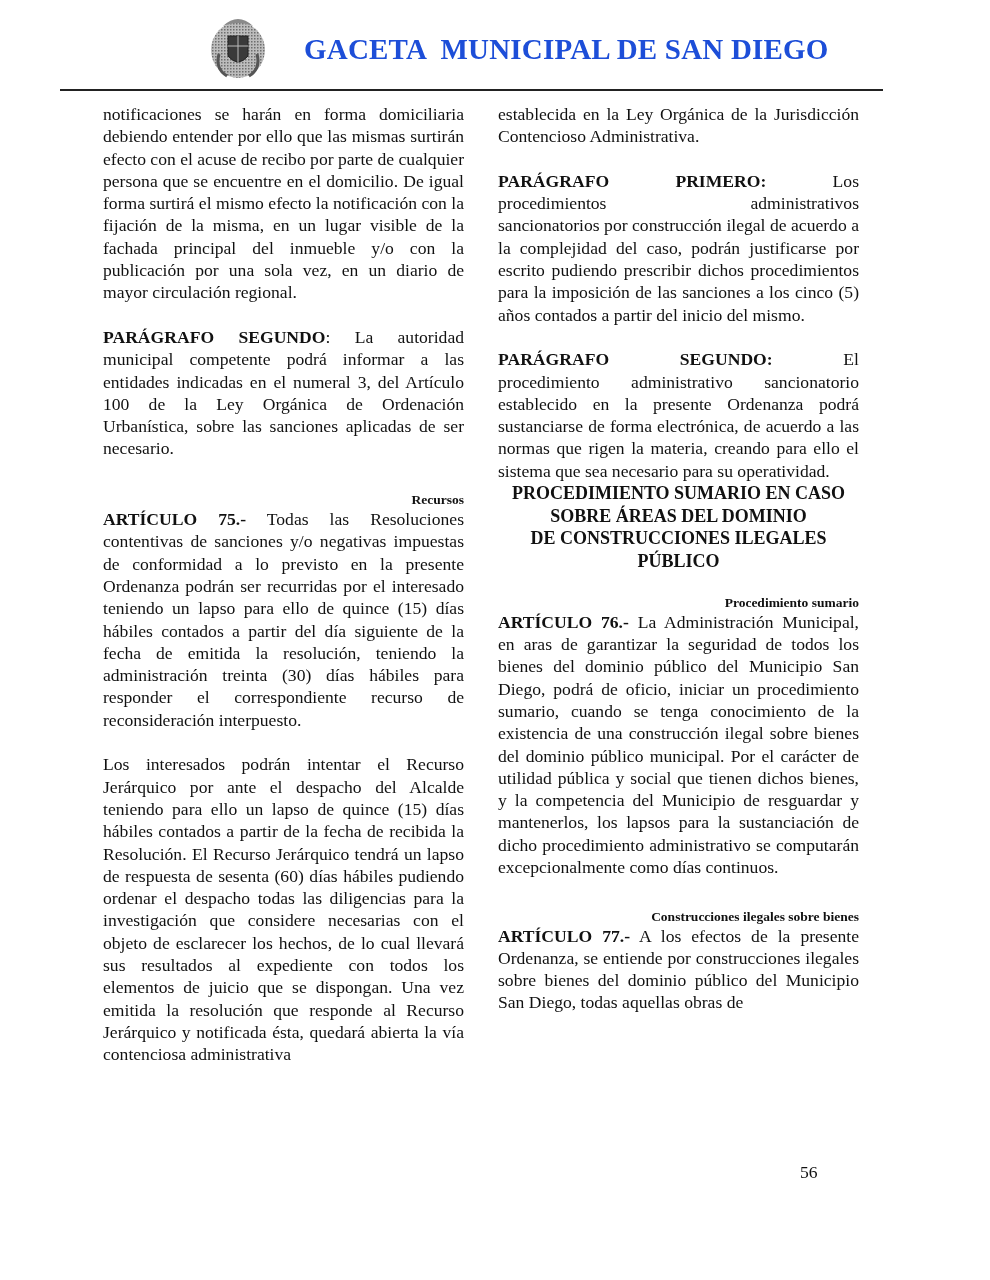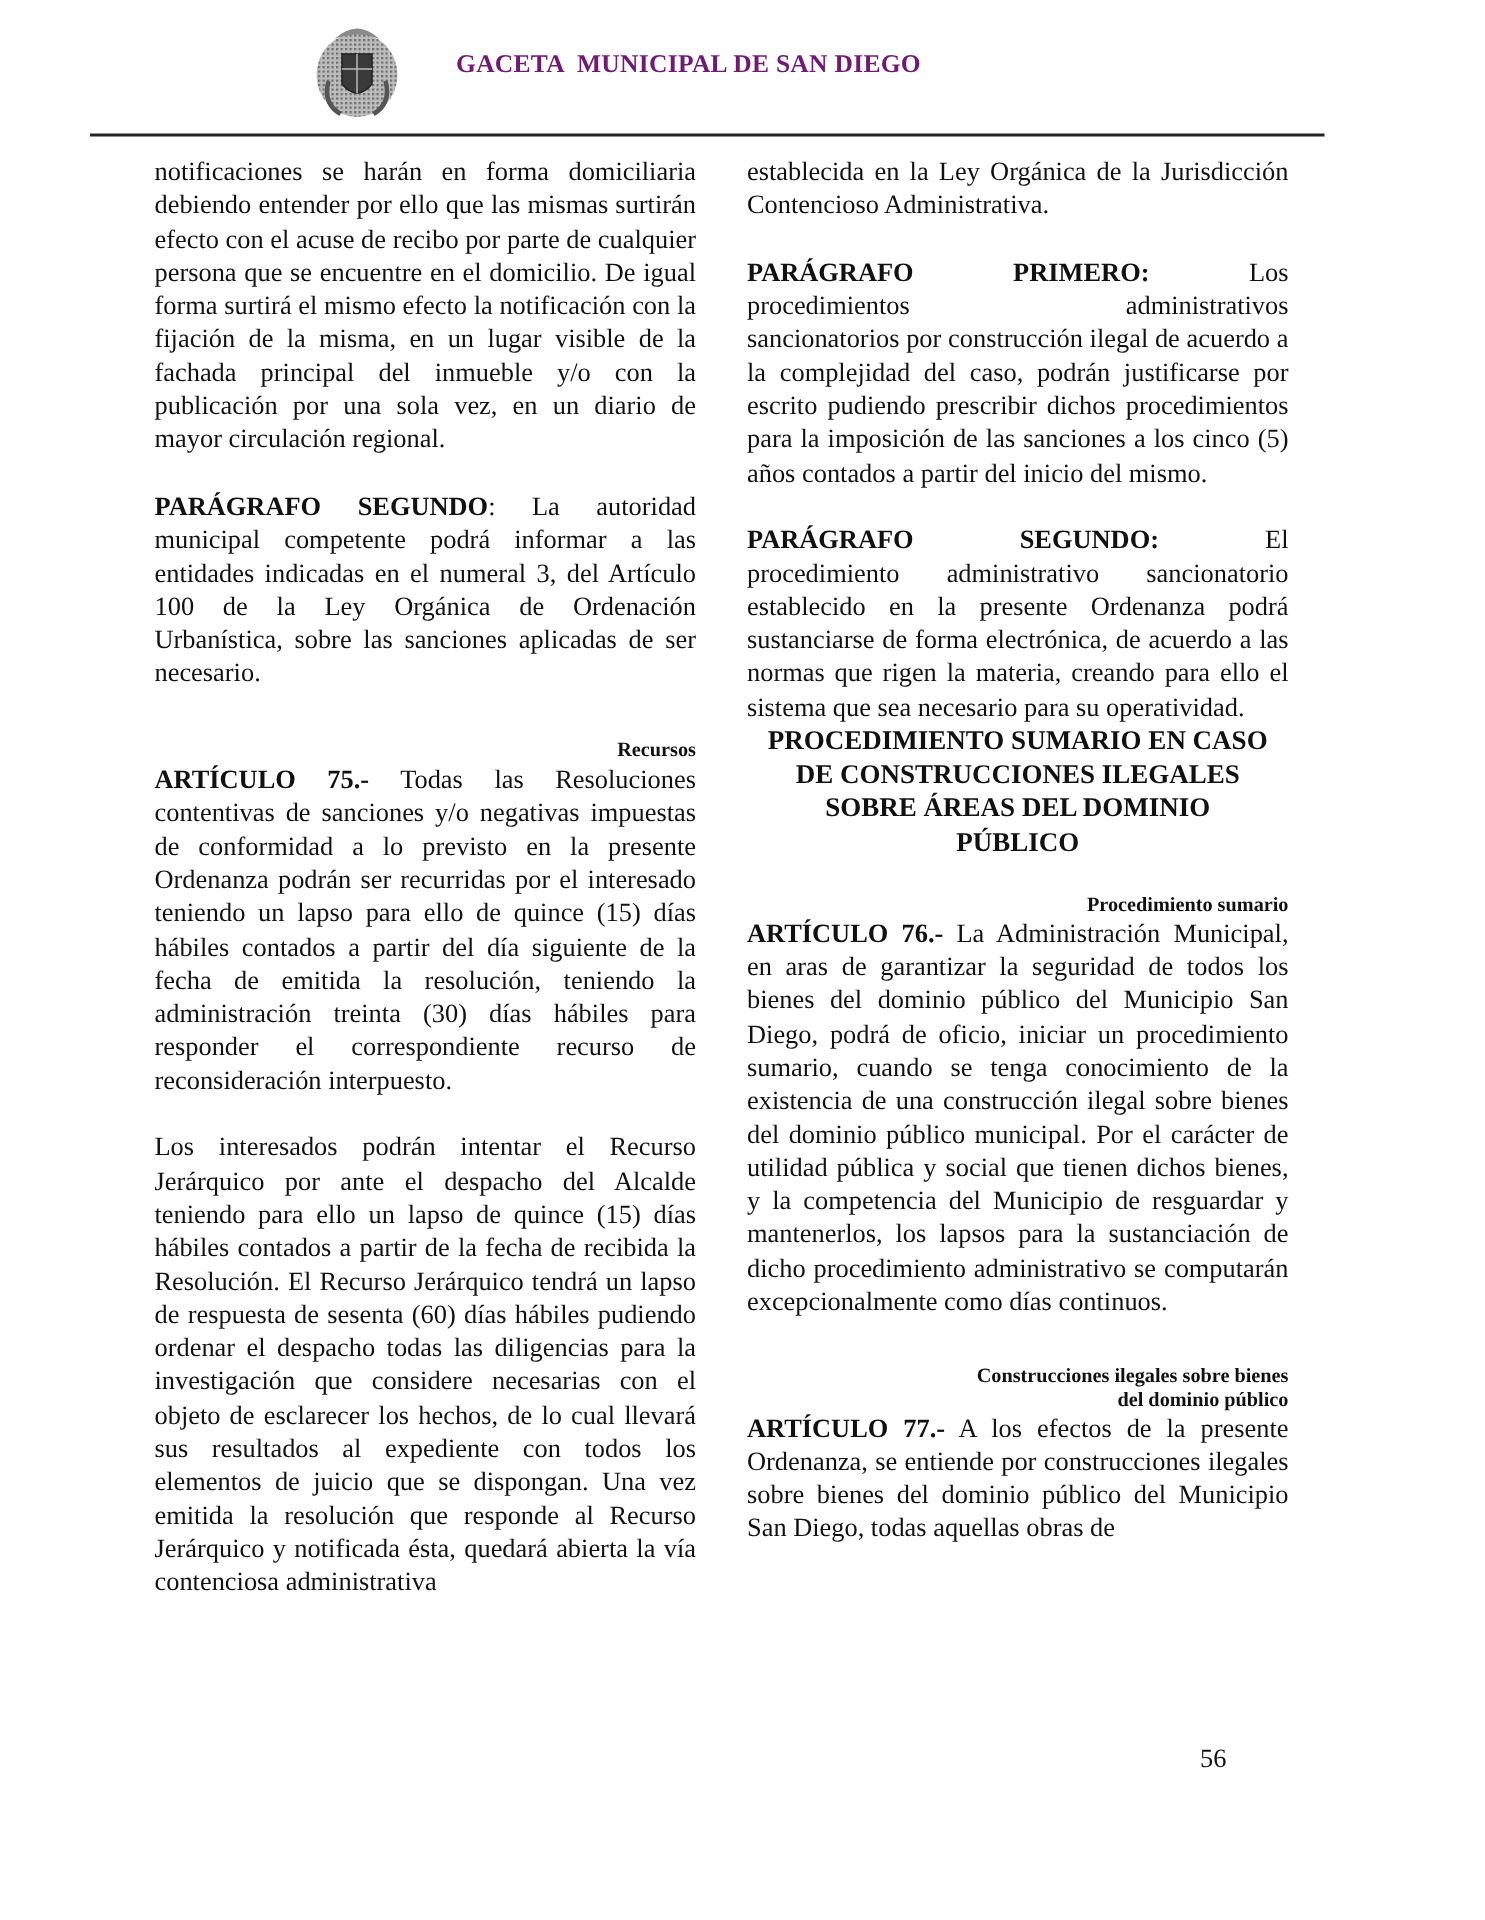--- a/index.html
+++ b/index.html
@@ -1,21 +1,21 @@
 <!DOCTYPE html>
 <html><head>
 <meta charset="utf-8">
 <style>
   html, body { margin: 0; padding: 0; background: #ffffff; }
   body { width: 990px; height: 1280px; position: relative; overflow: hidden;
          font-family: "Liberation Serif", "DejaVu Serif", serif; color: #111; }
   .header { position: absolute; left: 0; top: 0; width: 990px; height: 92px; }
   .logo { position: absolute; left: 209px; top: 14px; width: 58px; height: 66px; }
-  .title { position: absolute; left: 304px; top: 33px; font-size: 17px; font-weight: bold;
-           letter-spacing: 0.2px; white-space: pre; color: #701a75; }
+  .title { position: absolute; left: 304px; top: 33px; font-size: 29px; font-weight: bold;
+           letter-spacing: 0.2px; white-space: pre; color: #1d4ed8; }
   .rule { position: absolute; left: 60px; top: 89px; width: 823px; height: 2px; background: #222; }
   .col { position: absolute; top: 103px; width: 361px; font-size: 17.6px; line-height: 22.3px; }
   .col.left { left: 103px; }
   .col.right { left: 498px; }
   p { margin: 0; text-align: justify; }
   .gap { height: 22.3px; }
   b.head { font-weight: bold; }
   .spread { text-align-last: justify; }
   .sidehead { text-align: right; font-weight: bold; font-size: 13.5px; line-height: 16px; }
   .chapter { text-align: center; font-weight: bold; font-size: 18px; line-height: 22.6px; }
@@ -79,27 +79,26 @@
   <div>
     <p class="spread">
       <b class="head">PARÁGRAFO</b>
       <b class="head">SEGUNDO:</b>
       <span>El</span>
     </p>
     <p>procedimiento administrativo sancionatorio establecido en la presente Ordenanza podrá sustanciarse de forma electrónica, de acuerdo a las normas que rigen la materia, creando para ello el sistema que sea necesario para su operatividad.</p>
   </div>
   <div>
     <div class="chapter">PROCEDIMIENTO SUMARIO EN CASO</div>
+    <div class="chapter">SOBRE ÁREAS DEL DOMINIO</div>
     <div class="chapter">DE CONSTRUCCIONES ILEGALES</div>
-    <div class="chapter">SOBRE ÁREAS DEL DOMINIO</div>
     <div class="chapter">PÚBLICO</div>
   </div>
   <div class="gap"></div>
   <div class="sidehead">Procedimiento sumario</div>
   <p><b class="head">ARTÍCULO 76.-</b><span> La Administración Municipal, en aras de garantizar la seguridad de todos los bienes del dominio público del Municipio San Diego, podrá de oficio, iniciar un procedimiento sumario, cuando se tenga conocimiento de la existencia de una construcción ilegal sobre bienes del dominio público municipal. Por el carácter de utilidad pública y social que tienen dichos bienes, y la competencia del Municipio de resguardar y mantenerlos, los lapsos para la sustanciación de dicho procedimiento administrativo se computarán excepcionalmente como días continuos.</span></p>
   <div class="gap"></div>
   <div style="height:8px"></div>
   <div class="sidehead">Construcciones ilegales sobre bienes</div>
-  <div class="sidehead">del dominio público</div>
   <p><b class="head">ARTÍCULO 77.-</b><span> A los efectos de la presente Ordenanza, se entiende por construcciones ilegales sobre bienes del dominio público del Municipio San Diego, todas aquellas obras de</span></p>
 </div>
 
 <div class="pagenum">56</div>
 
 </body></html>

